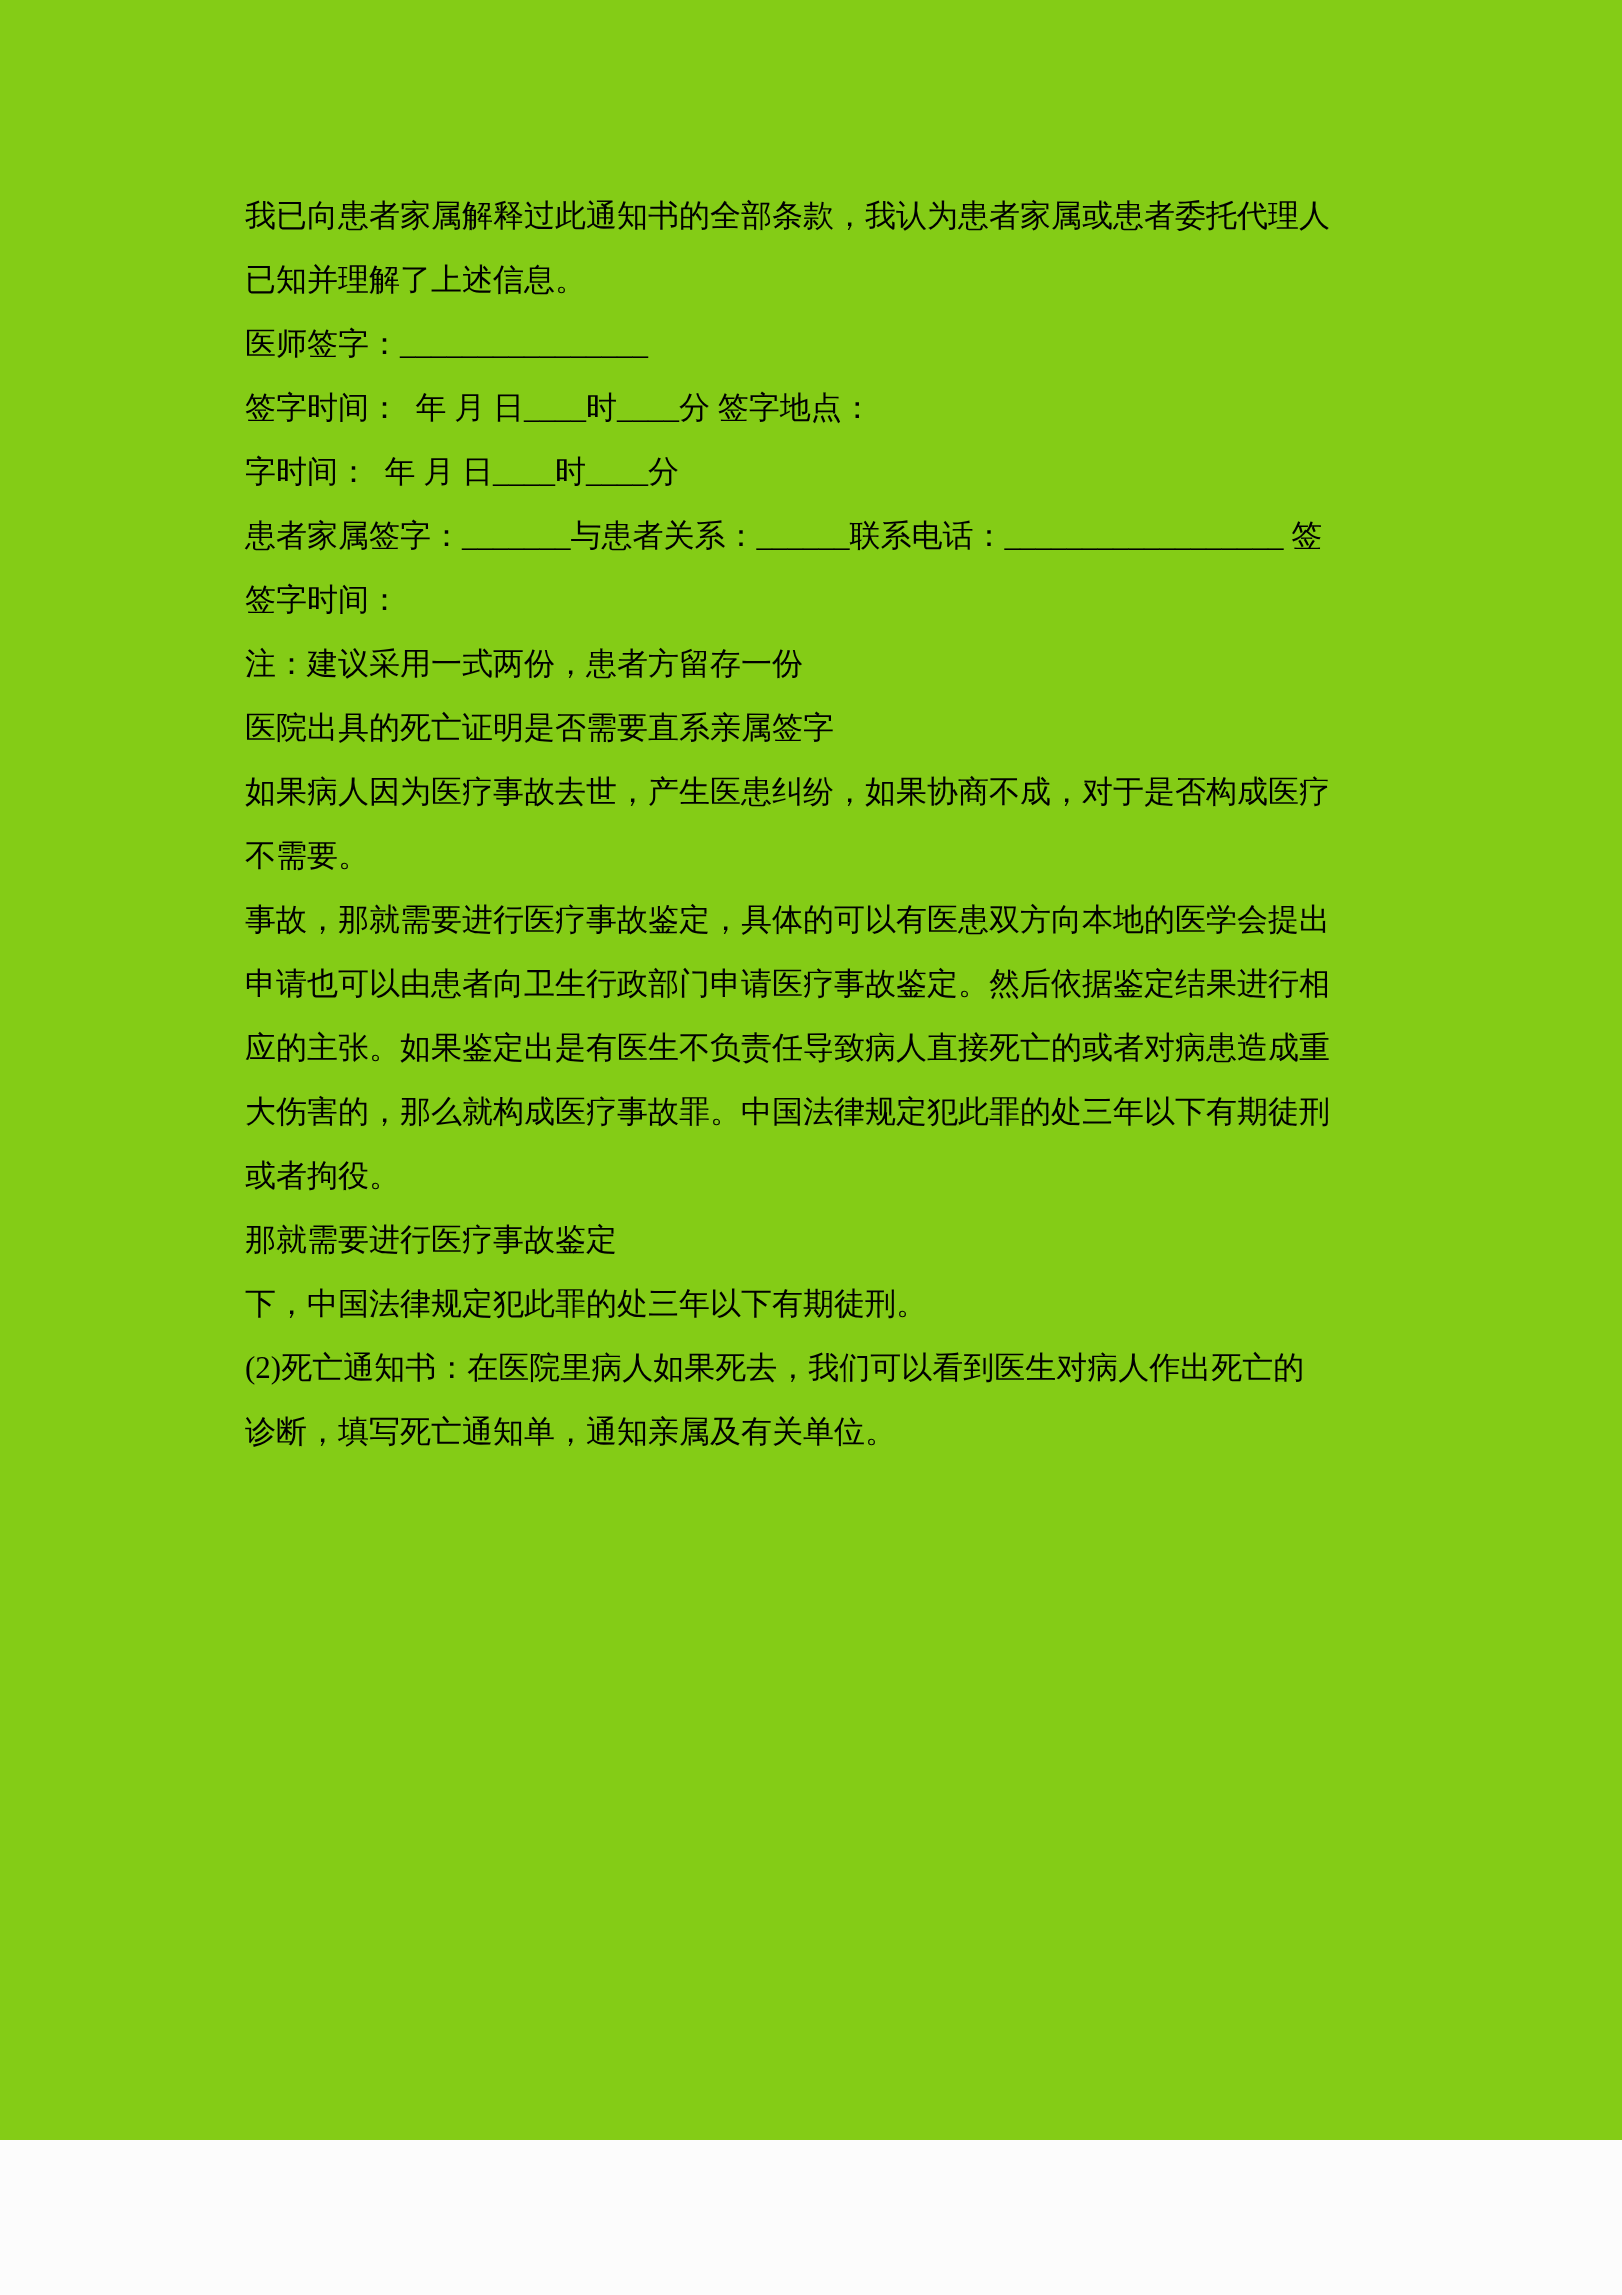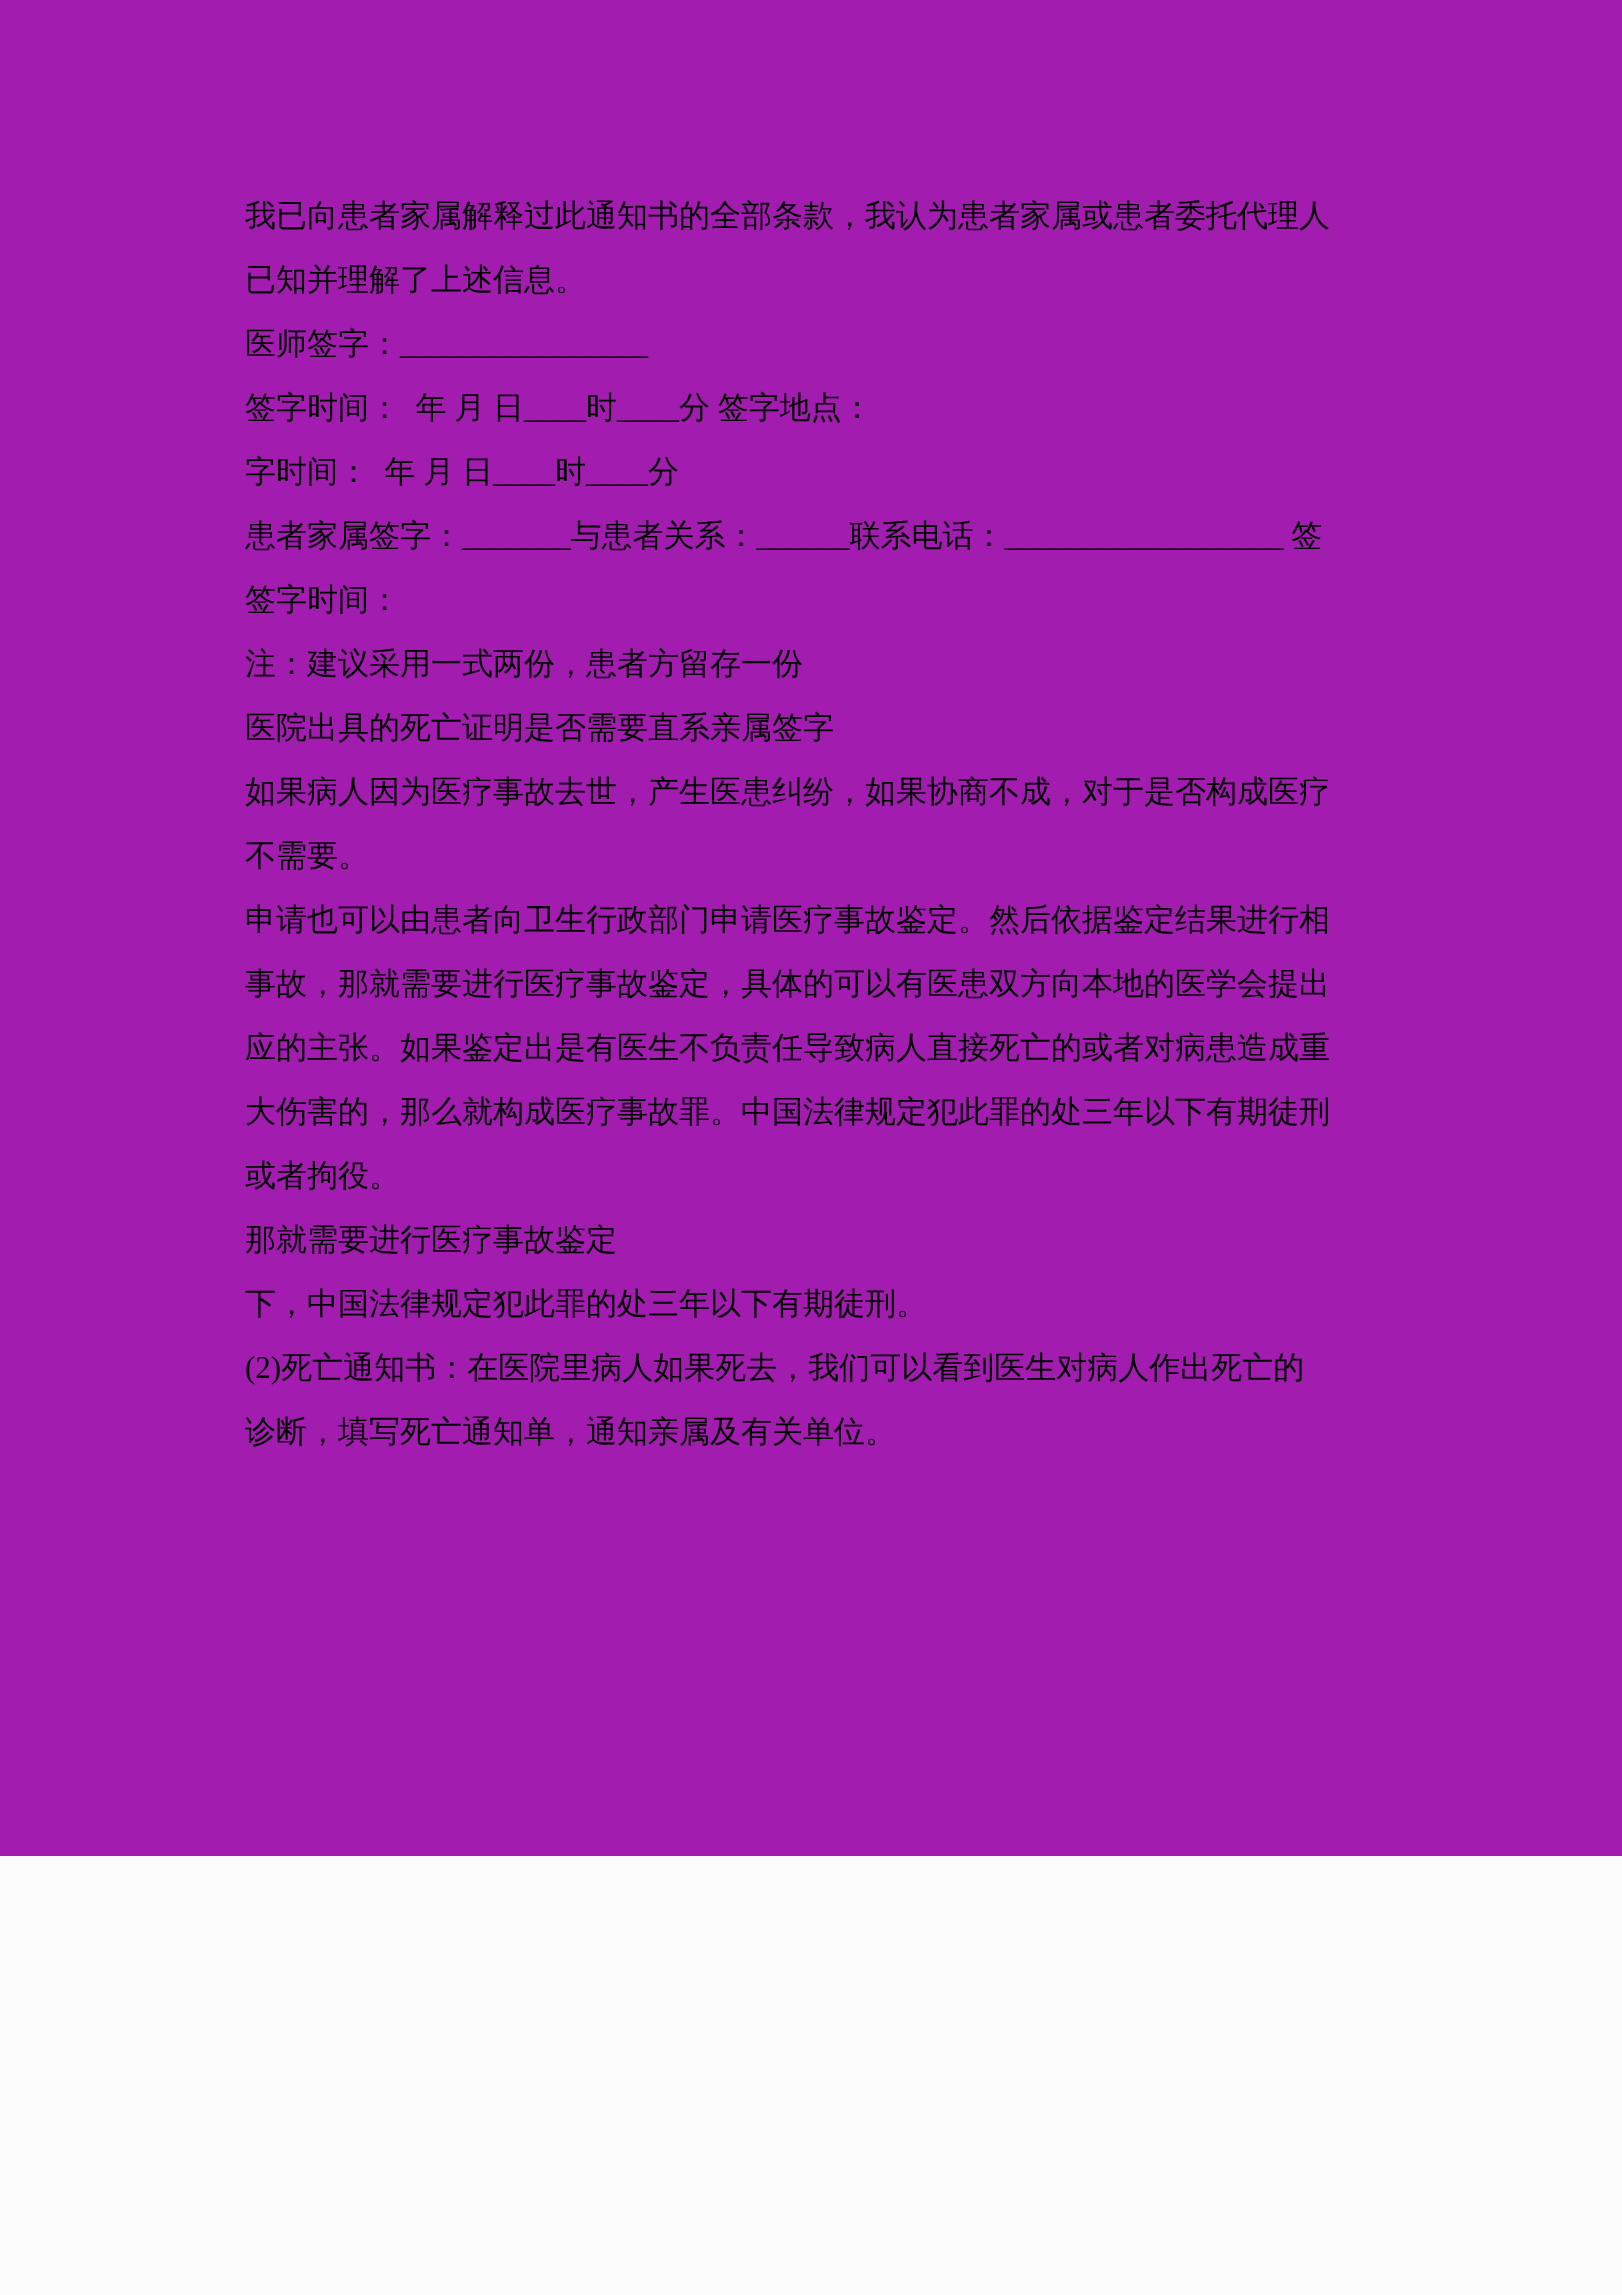--- a/index.html
+++ b/index.html
@@ -5,22 +5,22 @@
   html, body {
     margin: 0;
     padding: 0;
     width: 1623px;
     height: 2295px;
     background: #fcfcfc;
   }
   .page {
     position: relative;
     width: 1623px;
-    height: 1856px;
-    background: #a21caf;
+    height: 2140px;
+    background: #84cc16;
     overflow: hidden;
   }
   .doc-content {
     position: absolute;
     left: 245px;
     top: 184px;
     width: 1152px;
   }
   .line {
     font-family: "Liberation Serif", "DejaVu Serif", serif;
@@ -41,22 +41,22 @@
     <div class="line">已知并理解了上述信息。</div>
     <div class="line">医师签字：________________</div>
     <div class="line">签字时间：  年 月 日____时____分 签字地点：</div>
     <div class="line">字时间：  年 月 日____时____分</div>
     <div class="line">患者家属签字：_______与患者关系：______联系电话：__________________ 签</div>
     <div class="line">签字时间：</div>
     <div class="line">注：建议采用一式两份，患者方留存一份</div>
     <div class="line">医院出具的死亡证明是否需要直系亲属签字</div>
     <div class="line">如果病人因为医疗事故去世，产生医患纠纷，如果协商不成，对于是否构成医疗</div>
     <div class="line">不需要。</div>
+    <div class="line">事故，那就需要进行医疗事故鉴定，具体的可以有医患双方向本地的医学会提出</div>
     <div class="line">申请也可以由患者向卫生行政部门申请医疗事故鉴定。然后依据鉴定结果进行相</div>
-    <div class="line">事故，那就需要进行医疗事故鉴定，具体的可以有医患双方向本地的医学会提出</div>
     <div class="line">应的主张。如果鉴定出是有医生不负责任导致病人直接死亡的或者对病患造成重</div>
     <div class="line">大伤害的，那么就构成医疗事故罪。中国法律规定犯此罪的处三年以下有期徒刑</div>
     <div class="line">或者拘役。</div>
     <div class="line">那就需要进行医疗事故鉴定</div>
     <div class="line">下，中国法律规定犯此罪的处三年以下有期徒刑。</div>
     <div class="line">(2)死亡通知书：在医院里病人如果死去，我们可以看到医生对病人作出死亡的</div>
     <div class="line">诊断，填写死亡通知单，通知亲属及有关单位。</div>
   </div>
 </div>
 

